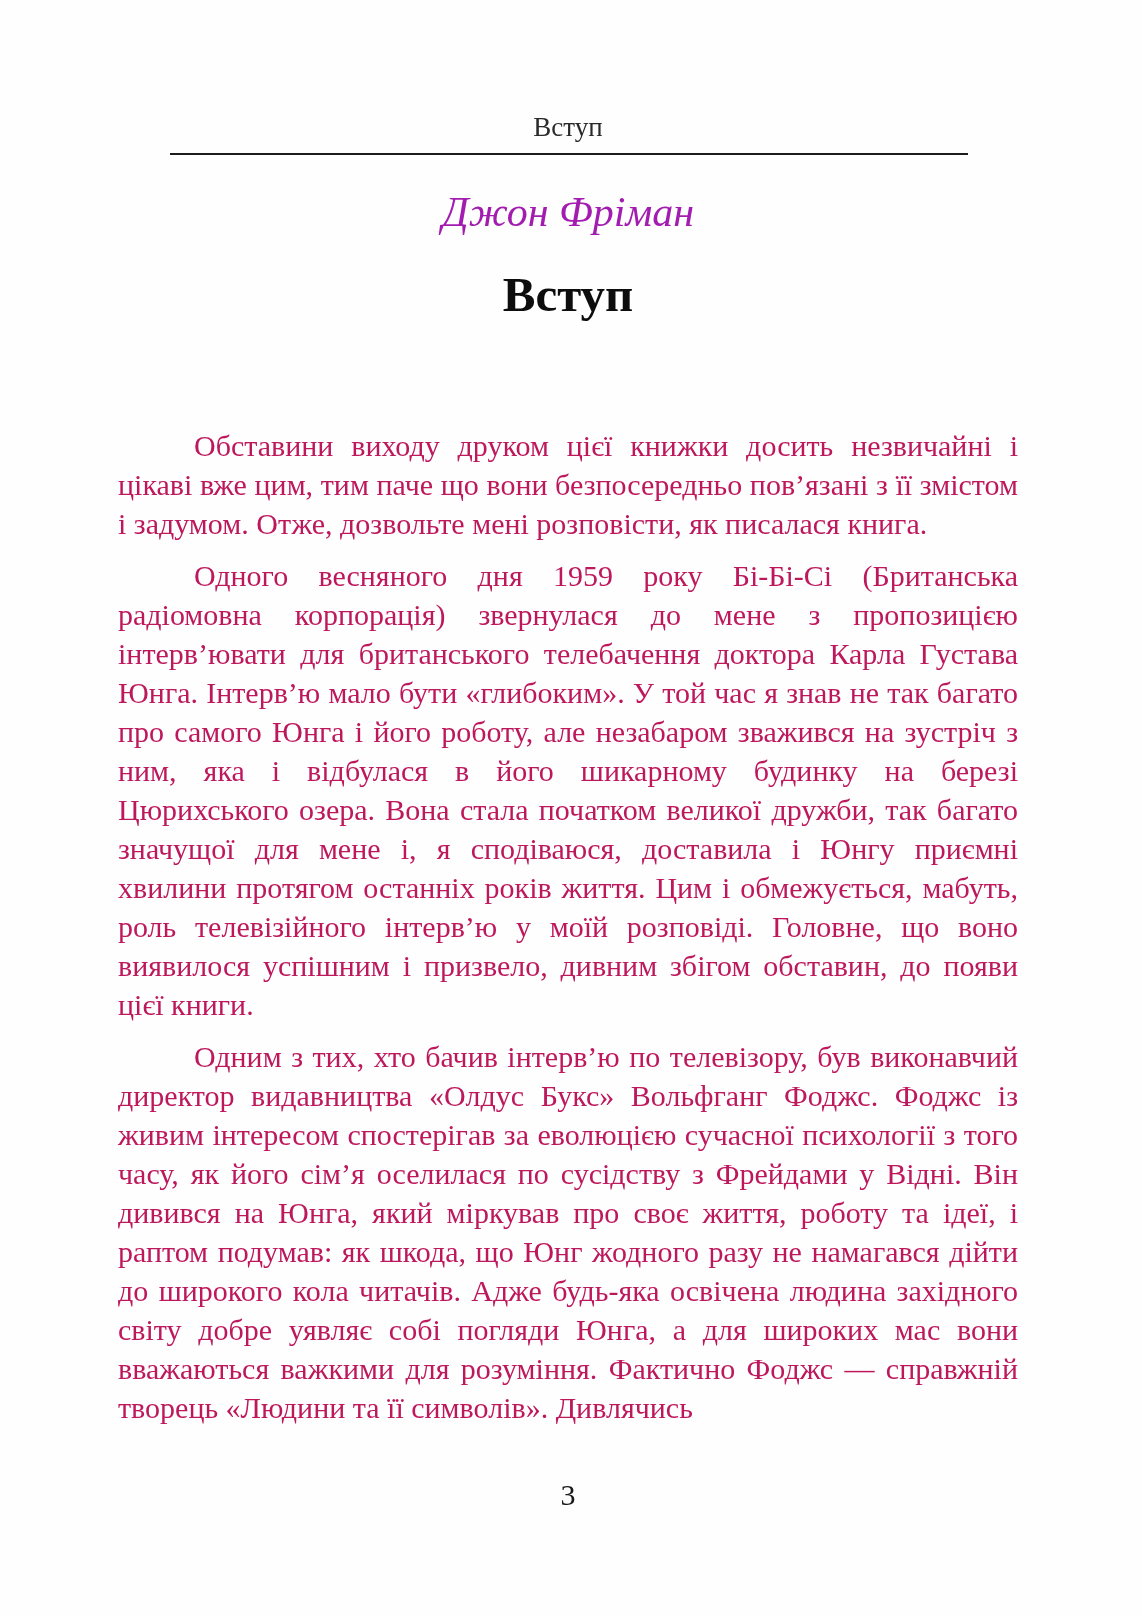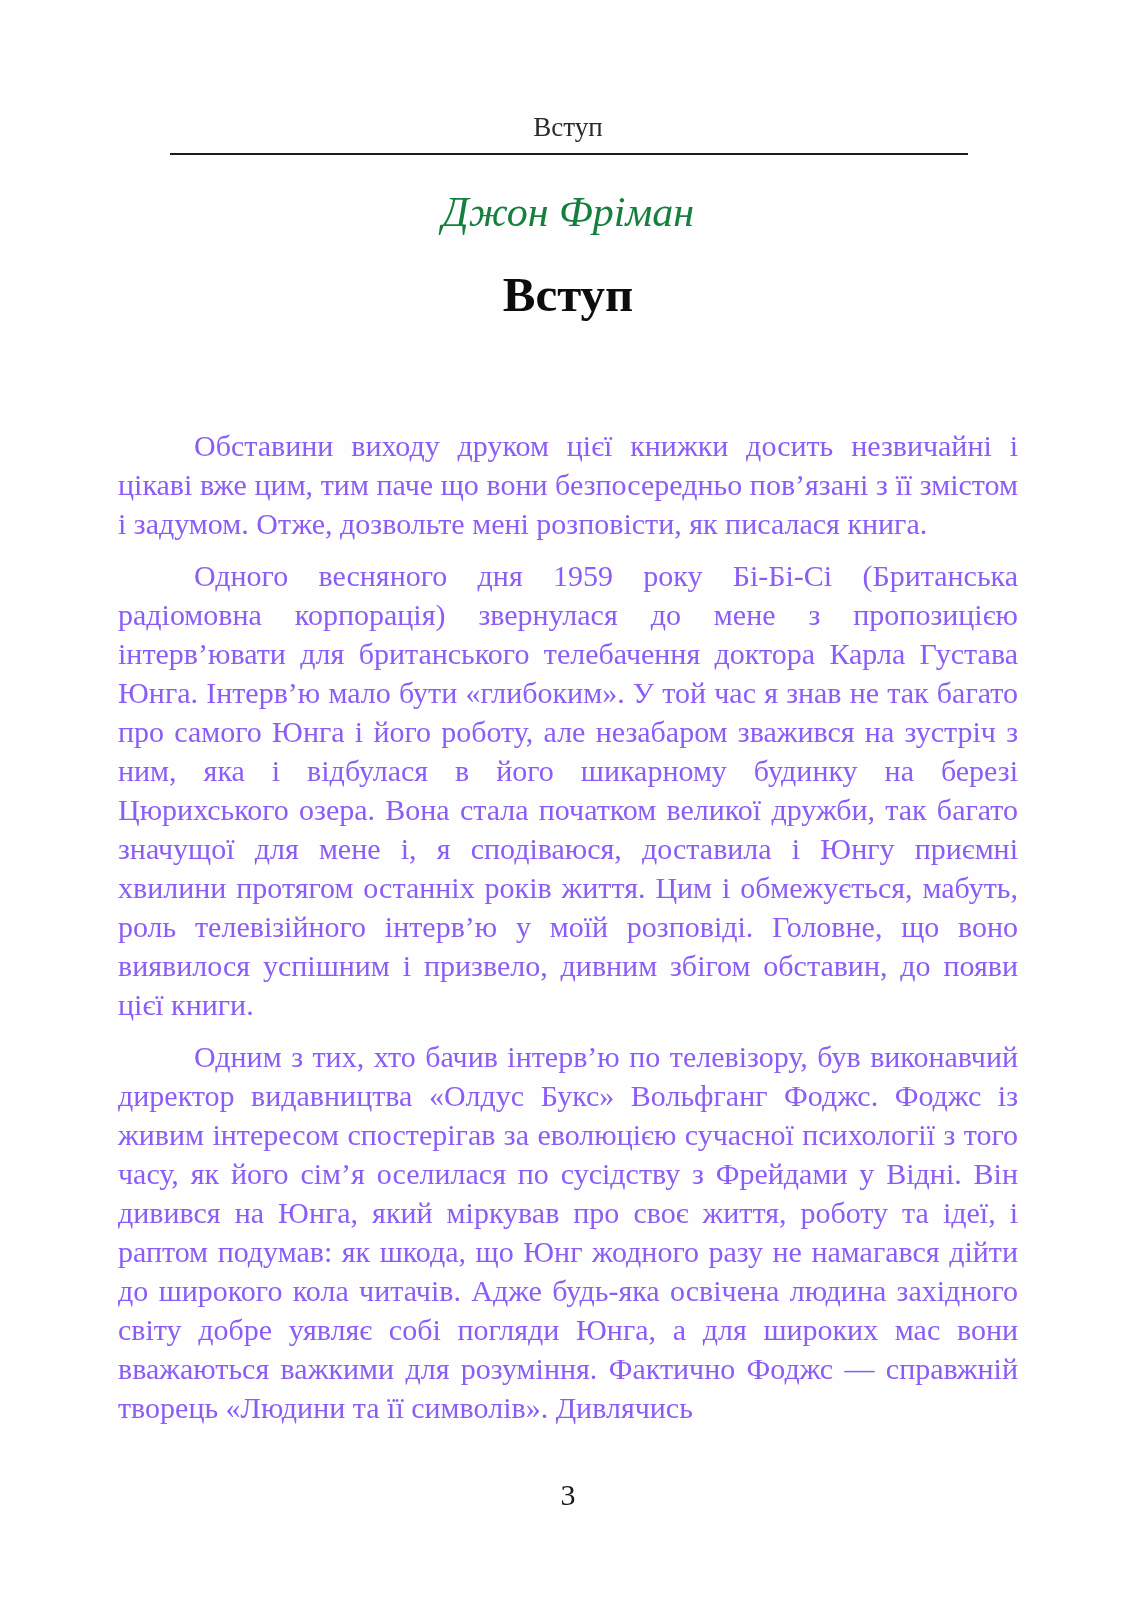--- a/index.html
+++ b/index.html
@@ -38,41 +38,41 @@
     background: #1c1c1c;
   }
   .author {
     position: absolute;
     top: 188px;
     left: 118px;
     width: 900px;
     text-align: center;
     font-style: italic;
     font-size: 42px;
-    color: #15803d;
+    color: #a21caf;
   }
   .title {
     position: absolute;
     top: 266px;
     left: 118px;
     width: 900px;
     text-align: center;
     font-weight: bold;
     font-size: 49px;
     color: #0d0d0d;
   }
   .body-text {
     position: absolute;
     top: 426px;
     left: 118px;
     width: 900px;
     font-size: 30px;
     line-height: 39px;
     text-align: justify;
-    color: #8b5cf6;
+    color: #be185d;
   }
   .body-text p {
     margin: 0 0 13px 0;
     text-indent: 76px;
   }
   .page-number {
     position: absolute;
     top: 1478px;
     left: 118px;
     width: 900px;

